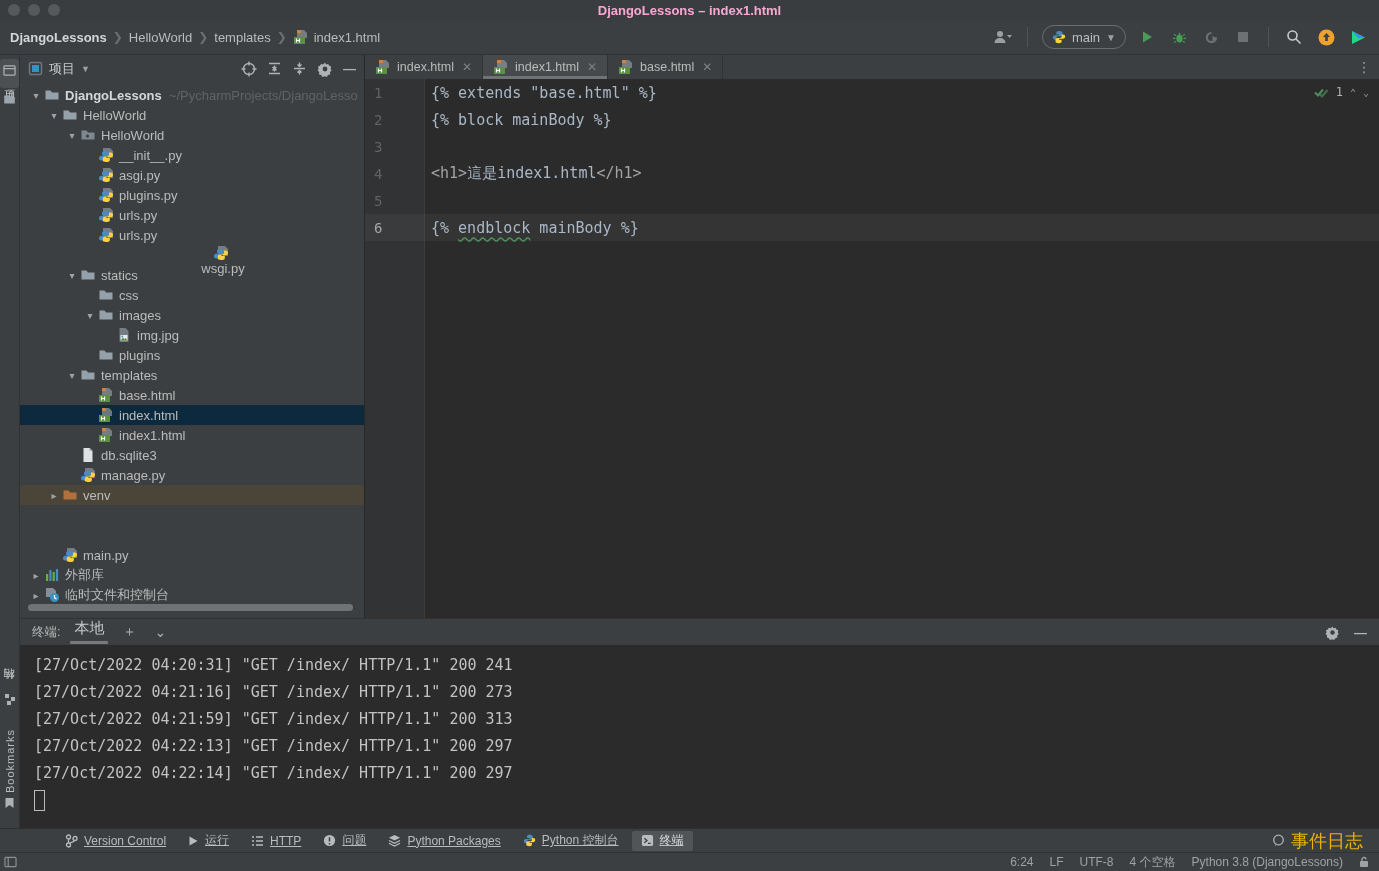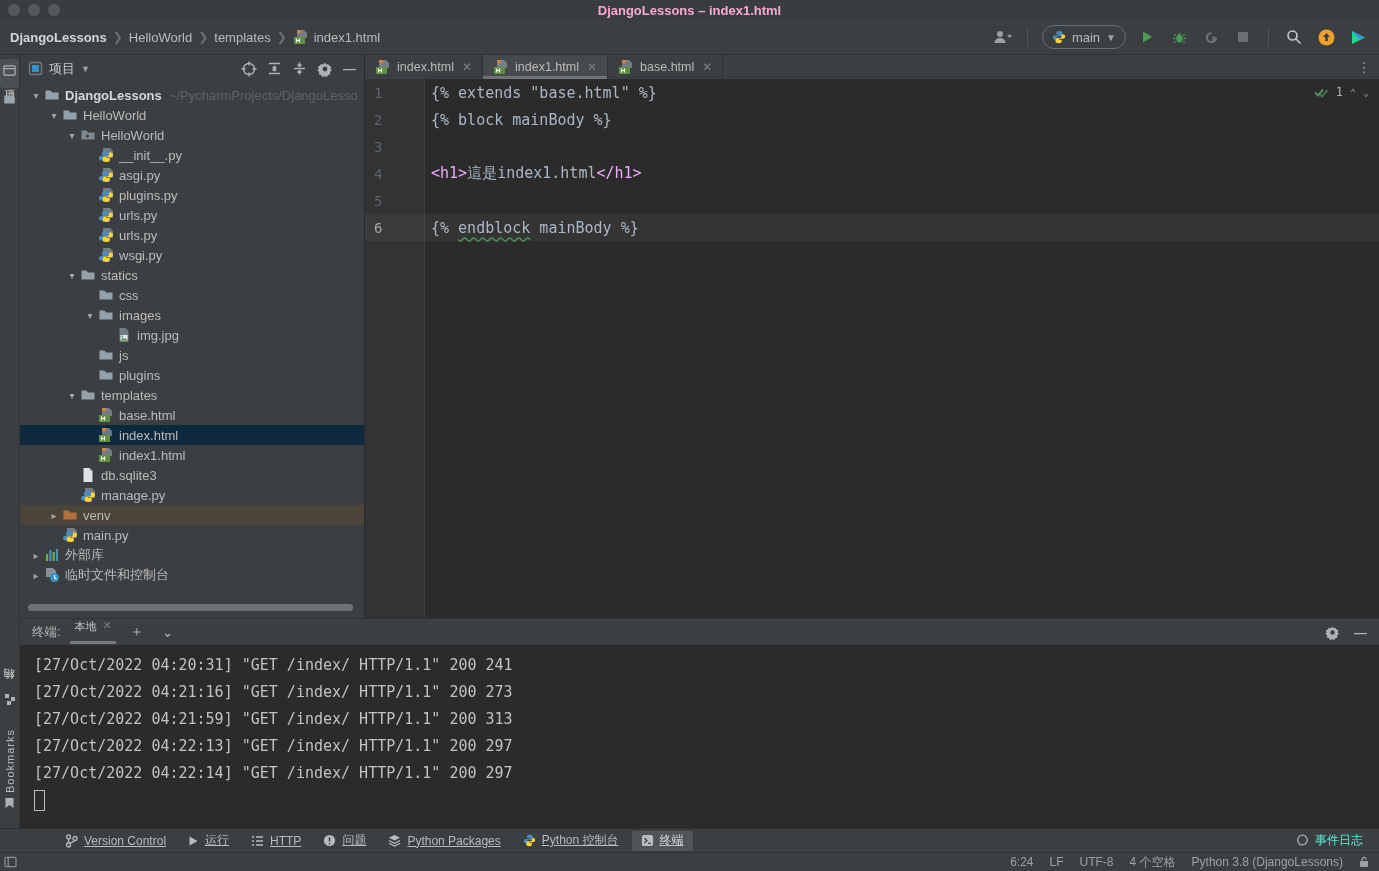--- a/index.html
+++ b/index.html
@@ -63,30 +63,30 @@
   .tab .ticon { width:16px; height:16px; display:inline-flex; }
   .tab-more { margin-left:auto; display:flex; align-items:center; padding:0 8px; color:#9da0a2; font-size:14px; }
 
   .editor { flex:1; background:#2b2b2b; position:relative; overflow:hidden; font-family:"DejaVu Sans Mono", monospace; }
   .gutter-strip { position:absolute; left:0; top:0; bottom:0; width:60px; background:#313335; border-right:1px solid #3a3c3e; }
   .eline { position:relative; height:27px; display:flex; align-items:center; }
   .eline.current { background:rgba(255,255,255,0.045); }
   .eline .lnum { width:60px; flex:none; padding-left:9px; font-size:14px; color:#606366; position:relative; }
   .eline.current .lnum { color:#a6a6a6; }
   .eline .lcode { padding-left:6px; font-size:15px; color:#a9b7c6; white-space:pre; }
-  .seg-tag { color:#f0abfc; }
+  .seg-tag { color:#a3a3a3; }
   .seg-wavy { text-decoration:underline; text-decoration-style:wavy; text-decoration-color:#4e8f5b; text-underline-offset:4px; }
   .inspect { position:absolute; top:6px; right:10px; display:flex; align-items:center; gap:7px; color:#9da0a2; }
   .inspect .count { color:#afb1b3; font-size:12px; }
   .inspect .chev { font-size:10px; color:#9da0a2; }
 
   
   .termhead { height:27px; background:#3c3f41; border-top:1px solid #323232; display:flex; align-items:center; padding:0 12px; gap:10px; flex:none; }
   .termhead .tlabel { font-size:12.5px; color:#bbbbbb; }
-  .termtab { position:relative; display:flex; gap:6px; padding:0 4px; height:100%; font-size:11px; color:#c7c9cb; }
+  .termtab { position:relative; display:flex; align-items:center; gap:6px; padding:0 4px; height:100%; font-size:15px; color:#c7c9cb;flex-direction:column; }
   .termtab::after { content:""; position:absolute; left:0; right:0; bottom:1px; height:3px; background:#787b7e; border-radius:1px; }
   .termtab .close { color:#7e8183; }
   .termplus, .termdd { color:#afb1b3; font-size:14px; padding:0 4px; }
   .termhead-right { margin-left:auto; display:flex; align-items:center; gap:14px; }
   .terminal { height:183px; background:#2b2b2b; font-family:"DejaVu Sans Mono", monospace; font-size:15px; color:#c2c2c2; padding:7px 0 0 14px; flex:none; position:relative; }
   .termline { height:27px; line-height:27px; white-space:pre; }
   .termcaret { width:11px; height:21px; border:1px solid #bbbbbb; margin-top:3px; }
 
   
   .twbar { height:24px; background:#3c3f41; border-top:1px solid #2d2f30; display:flex; align-items:center; padding-left:56px; gap:4px; flex:none; }
@@ -362,21 +362,21 @@
                 <span class="chev"></span>
                 <span class="ticon">
                   <svg width="16" height="16" viewBox="0 0 16 16">
                     <path d="M5 1h7l3 3v7h-5V9H5z" fill="#8a9199" opacity="0.75"></path>
                     <path d="M7 4c-2.5 0-3 1-3 2v2h3.5v.8H3.2C1.8 8.8 1 9.8 1 11.2c0 1.3.8 2.3 2.2 2.3H5v-2c0-1.2 1-2 2.2-2H9c1.2 0 2-.8 2-2V6c0-1-.5-2-4-2z" fill="#4B8BBE"></path>
                     <path d="M8.8 15c2.5 0 3-1 3-2v-2H8.4v-.8h4.4c1.4 0 2.2-1 2.2-2.4 0-1.3-.8-2.3-2.2-2.3H11v2c0 1.2-1 2-2.2 2H6.8c-1.2 0-2 .8-2 2v1.5c0 1 .5 2 4 2z" fill="#FFD43B"></path>
                   </svg>
                 </span>
                 <span class="tlabel">urls.py</span>
               </div>
-              <div class="trow" style="padding-left: 62px;">
+              <div class="trow" style="padding-left: 62px; flex-direction: column;">
                 <span class="chev"></span>
                 <span class="ticon">
                   <svg width="16" height="16" viewBox="0 0 16 16">
                     <path d="M5 1h7l3 3v7h-5V9H5z" fill="#8a9199" opacity="0.75"></path>
                     <path d="M7 4c-2.5 0-3 1-3 2v2h3.5v.8H3.2C1.8 8.8 1 9.8 1 11.2c0 1.3.8 2.3 2.2 2.3H5v-2c0-1.2 1-2 2.2-2H9c1.2 0 2-.8 2-2V6c0-1-.5-2-4-2z" fill="#4B8BBE"></path>
                     <path d="M8.8 15c2.5 0 3-1 3-2v-2H8.4v-.8h4.4c1.4 0 2.2-1 2.2-2.4 0-1.3-.8-2.3-2.2-2.3H11v2c0 1.2-1 2-2.2 2H6.8c-1.2 0-2 .8-2 2v1.5c0 1 .5 2 4 2z" fill="#FFD43B"></path>
                   </svg>
                 </span>
                 <span class="tlabel">wsgi.py</span>
               </div>
@@ -412,29 +412,20 @@
                 <span class="ticon">
                   <svg width="16" height="16" viewBox="0 0 16 16">
                     <path d="M3.5 1h6l3 3v11h-9z" fill="#8a9199" opacity="0.75"></path>
                     <rect x="4.5" y="8" width="7" height="5.5" fill="#eaebec"></rect>
                     <path d="M4.5 13.5l2.5-3 1.6 1.8 1.2-1.2 1.7 2.4z" fill="#5d9141"></path>
                     <circle cx="6.3" cy="9.5" r="0.9" fill="#3592c4"></circle>
                   </svg>
                 </span>
                 <span class="tlabel">img.jpg</span>
               </div>
-              <div class="trow" style="padding-left: 62px;">
-                <span class="chev"></span>
-                <span class="ticon">
-                  <svg width="16" height="16" viewBox="0 0 16 16">
-                    <path d="M1.5 3.5h5l1.5 2h6.5v7h-13z" fill="#94a0aa"></path>
-                  </svg>
-                </span>
-                <span class="tlabel">js</span>
-              </div>
               <div class="trow" style="padding-left: 62px; align-items: center;">
                 <span class="chev"></span>
                 <span class="ticon">
                   <svg width="16" height="16" viewBox="0 0 16 16">
                     <path d="M1.5 3.5h5l1.5 2h6.5v7h-13z" fill="#94a0aa"></path>
                   </svg>
                 </span>
                 <span class="tlabel">plugins</span>
               </div>
               <div class="trow" style="padding-left: 44px;">
@@ -505,21 +496,21 @@
               </div>
               <div class="trow excluded" style="padding-left: 26px;">
                 <span class="chev">▸</span>
                 <span class="ticon">
                   <svg width="16" height="16" viewBox="0 0 16 16">
                     <path d="M1.5 3.5h5l1.5 2h6.5v7h-13z" fill="#b2703d"></path>
                   </svg>
                 </span>
                 <span class="tlabel">venv</span>
               </div>
-              <div class="trow" style="padding-left: 26px;">
+              <div class="trow" style="padding-left: 26px; margin-top: 40px;">
                 <span class="chev"></span>
                 <span class="ticon">
                   <svg width="16" height="16" viewBox="0 0 16 16">
                     <path d="M5 1h7l3 3v7h-5V9H5z" fill="#8a9199" opacity="0.75"></path>
                     <path d="M7 4c-2.5 0-3 1-3 2v2h3.5v.8H3.2C1.8 8.8 1 9.8 1 11.2c0 1.3.8 2.3 2.2 2.3H5v-2c0-1.2 1-2 2.2-2H9c1.2 0 2-.8 2-2V6c0-1-.5-2-4-2z" fill="#4B8BBE"></path>
                     <path d="M8.8 15c2.5 0 3-1 3-2v-2H8.4v-.8h4.4c1.4 0 2.2-1 2.2-2.4 0-1.3-.8-2.3-2.2-2.3H11v2c0 1.2-1 2-2.2 2H6.8c-1.2 0-2 .8-2 2v1.5c0 1 .5 2 4 2z" fill="#FFD43B"></path>
                   </svg>
                 </span>
                 <span class="tlabel">main.py</span>
               </div>
@@ -727,21 +718,21 @@
             </svg>
           </span>
           <span>终端</span>
         </div>
       </div>
     <div class="twbar-right">
       <svg width="13" height="13" viewBox="0 0 13 13">
           <circle cx="6.5" cy="6" r="4.8" fill="none" stroke="#afb1b3" stroke-width="1.3"></circle>
           <path d="M4 10.5l-1 2v-2z" fill="#afb1b3"></path>
         </svg>
-      <span style="font-size:12px; color:#5eead4;">事件日志</span>
+      <span style="font-size:18px; color:#eab308;">事件日志</span>
     </div>
   </div>
 
   <div class="statusbar">
     <span class="corner-icon">
       <svg width="13" height="12" viewBox="0 0 14 13">
           <rect x="1" y="1.5" width="12" height="10" rx="1" fill="none" stroke="#8d9092" stroke-width="1.3"></rect>
           <path d="M4.5 1.5v10" stroke="#8d9092" stroke-width="1.3"></path>
         </svg>
     </span>

